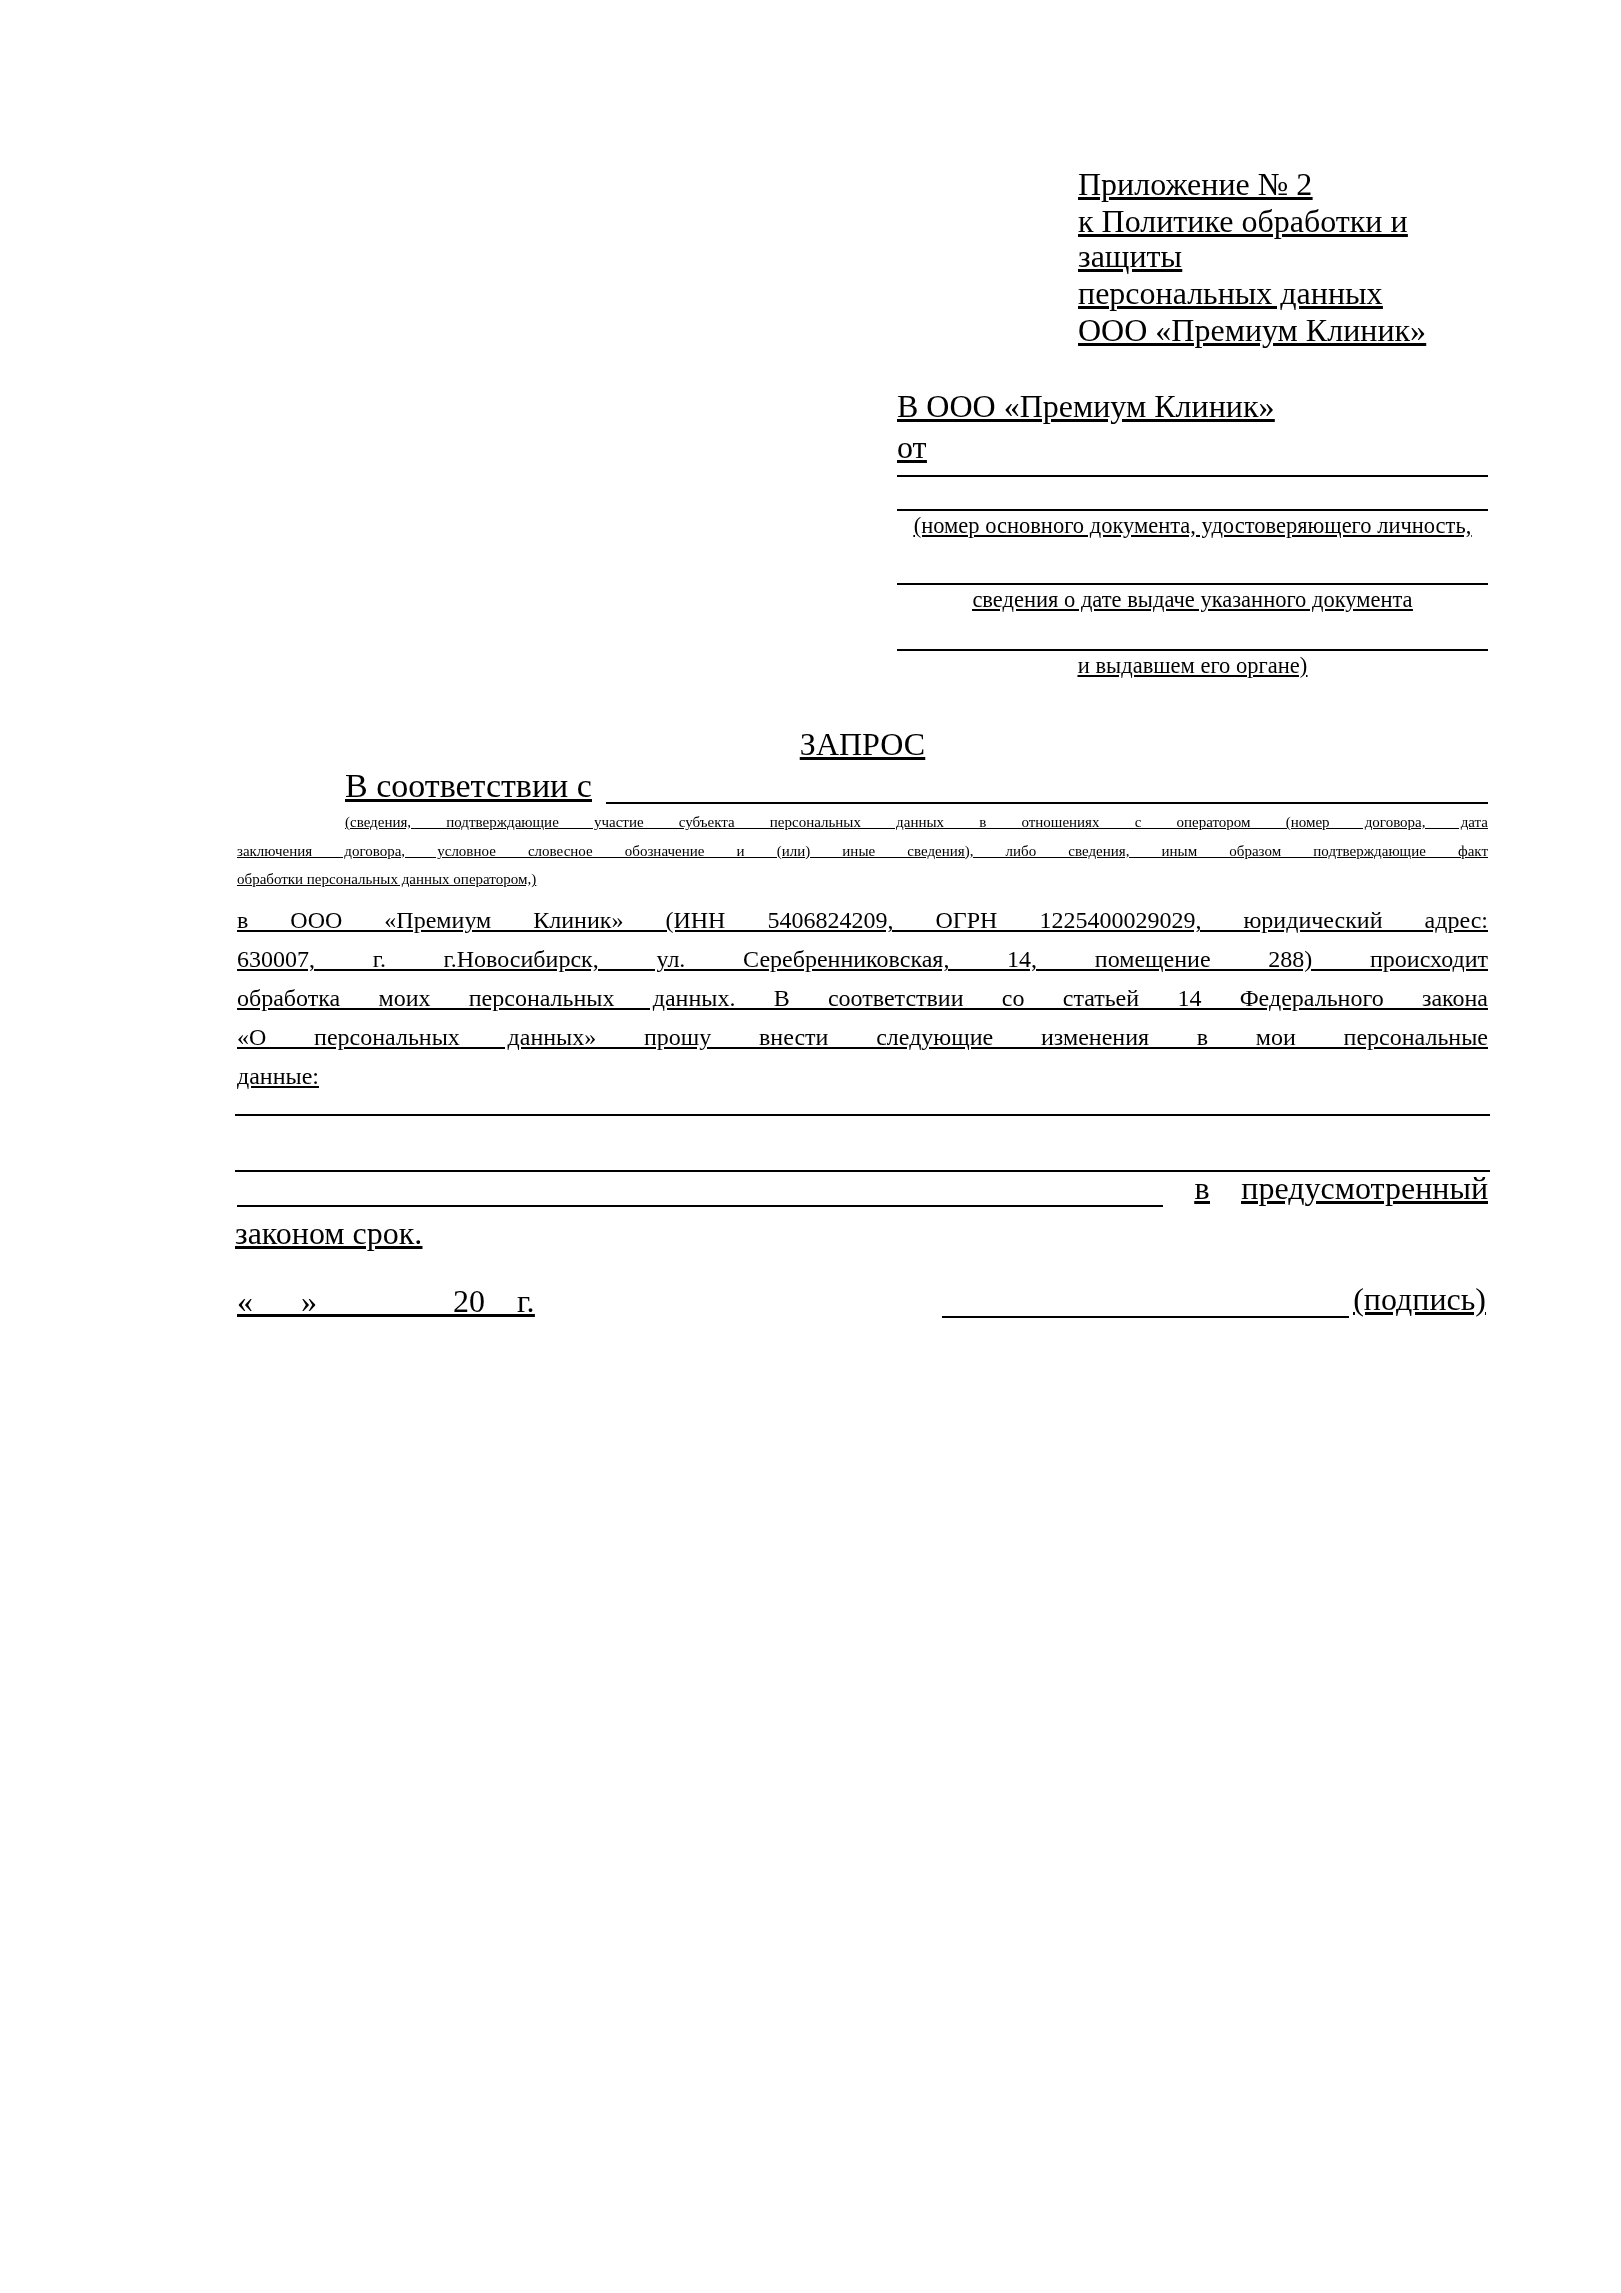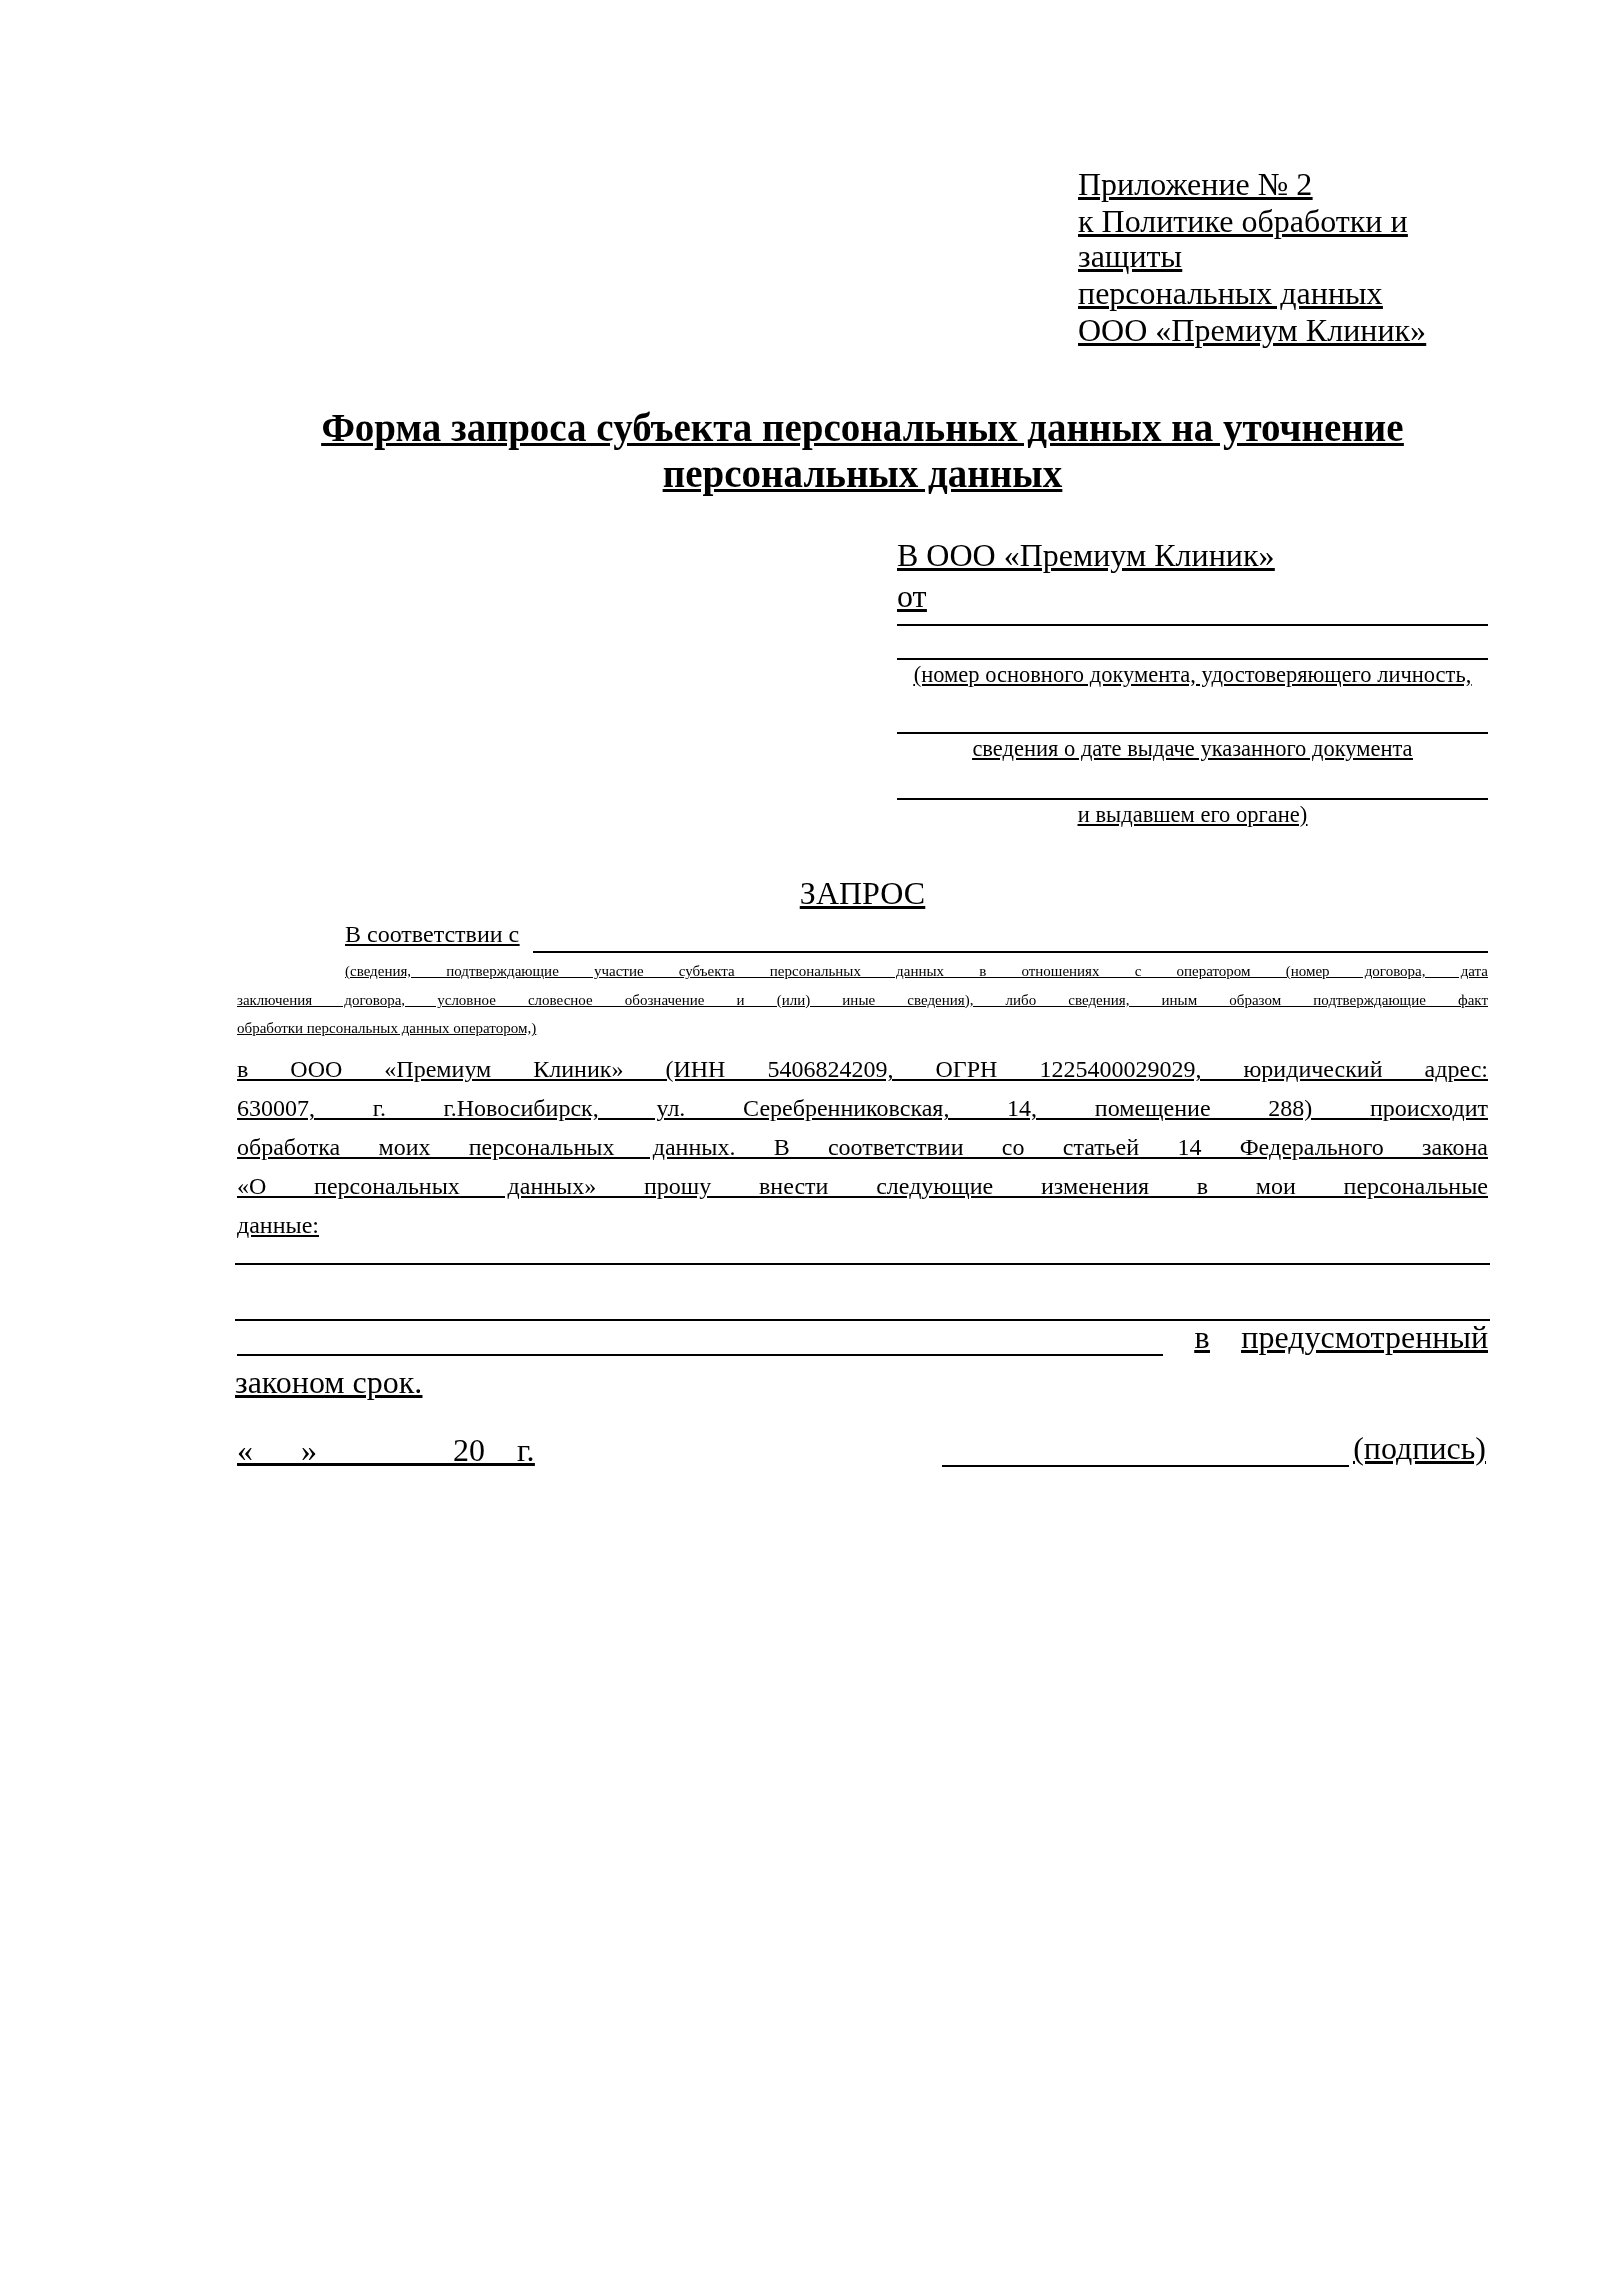--- a/index.html
+++ b/index.html
@@ -58,21 +58,21 @@
     margin-top: 47px;
     text-align: center;
     font-size: 32px;
     line-height: 37px;
   }
 
   .intro-row {
     display: flex;
     align-items: flex-end;
     padding-left: 108px;
-    font-size: 24px;
+    font-size: 34px;
     line-height: 37px;
   }
   .intro-label { white-space: nowrap; padding-right: 9.8px; }
   .intro-line { flex: 1; border-bottom: 2.9px solid #000; height: 35px; }
 
   .footnote { margin-top: 2.9px; }
   .fn-line {
     font-size: 15px;
     line-height: 26.5px;
     text-align: justify;
@@ -135,21 +135,20 @@
 <div class="page">
   <div class="content">
 
     <div class="hdr">
       <div>Приложение № 2</div>
       <div>к Политике обработки и защиты</div>
       <div>персональных данных</div>
       <div>ООО «Премиум Клиник»</div>
     </div>
 
-    <div class="title">Форма запроса субъекта персональных данных на уточнение персональных данных</div>
 
     <div class="addr">
       <div>В ООО «Премиум Клиник»</div>
       <div>от</div>
 
       <div class="blank f1"></div>
 
       <div class="blank f2"></div>
       <div class="cap">(номер основного документа, удостоверяющего личность,</div>
 

